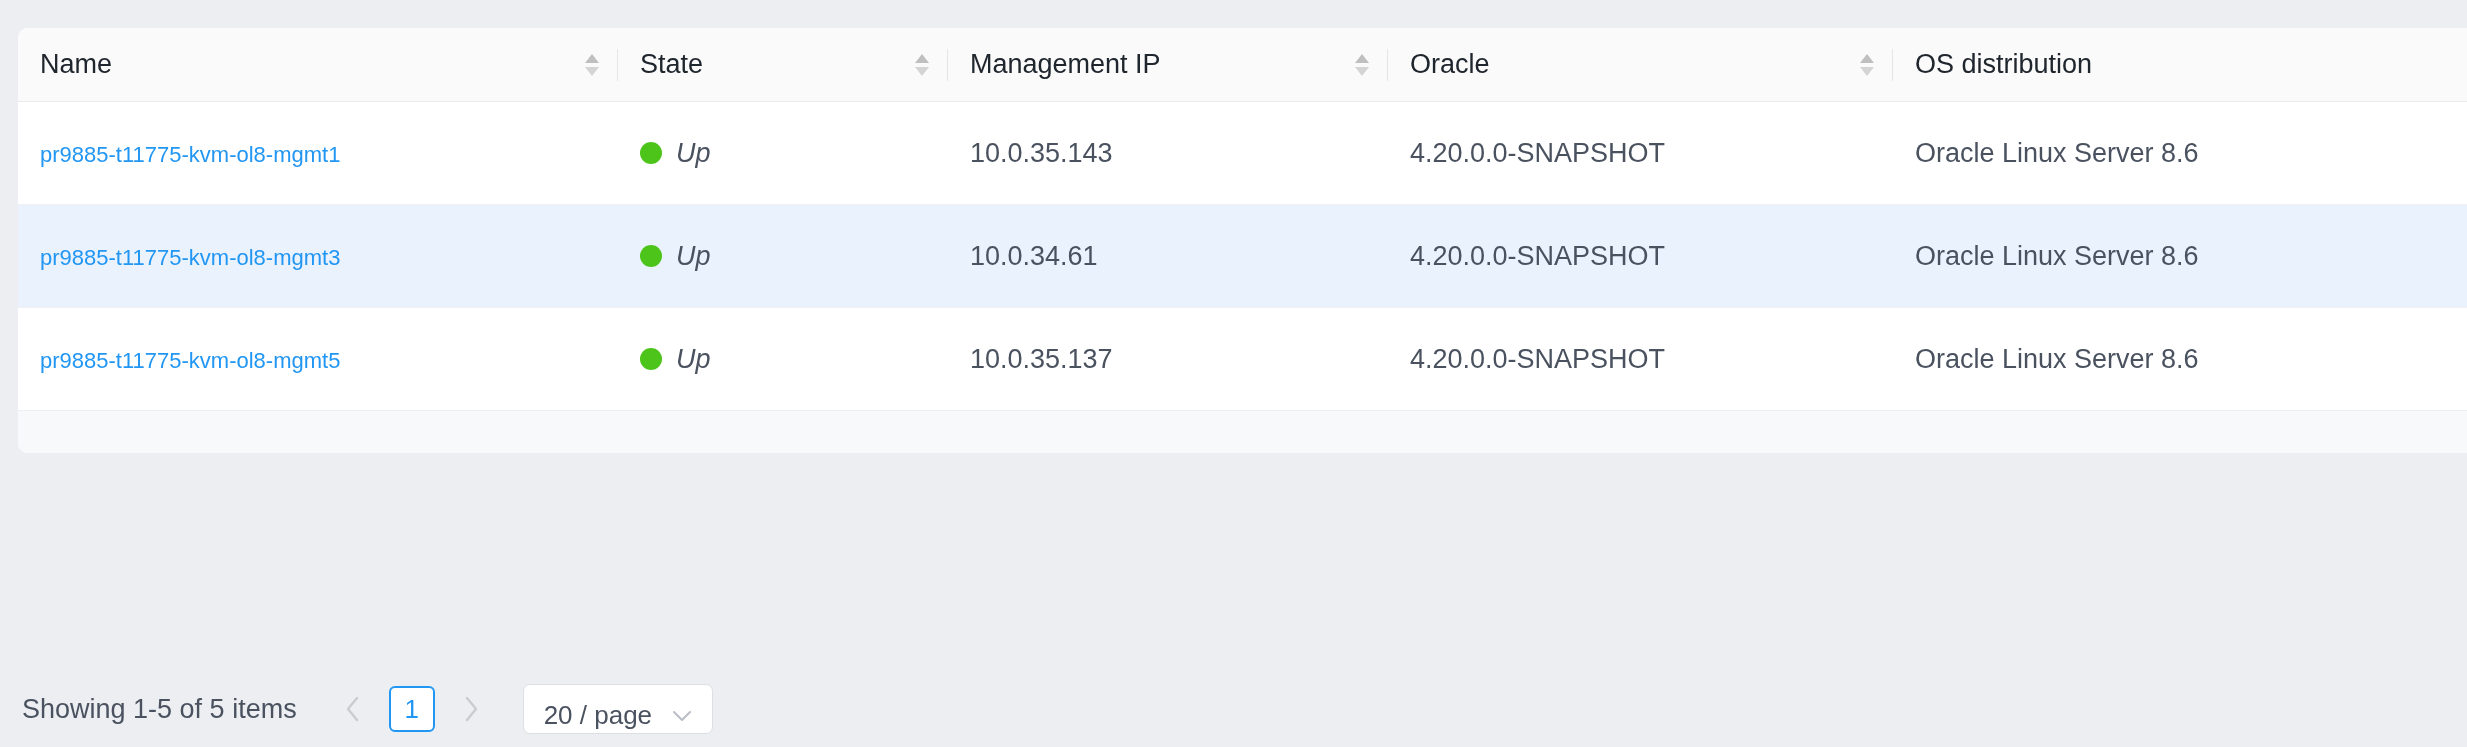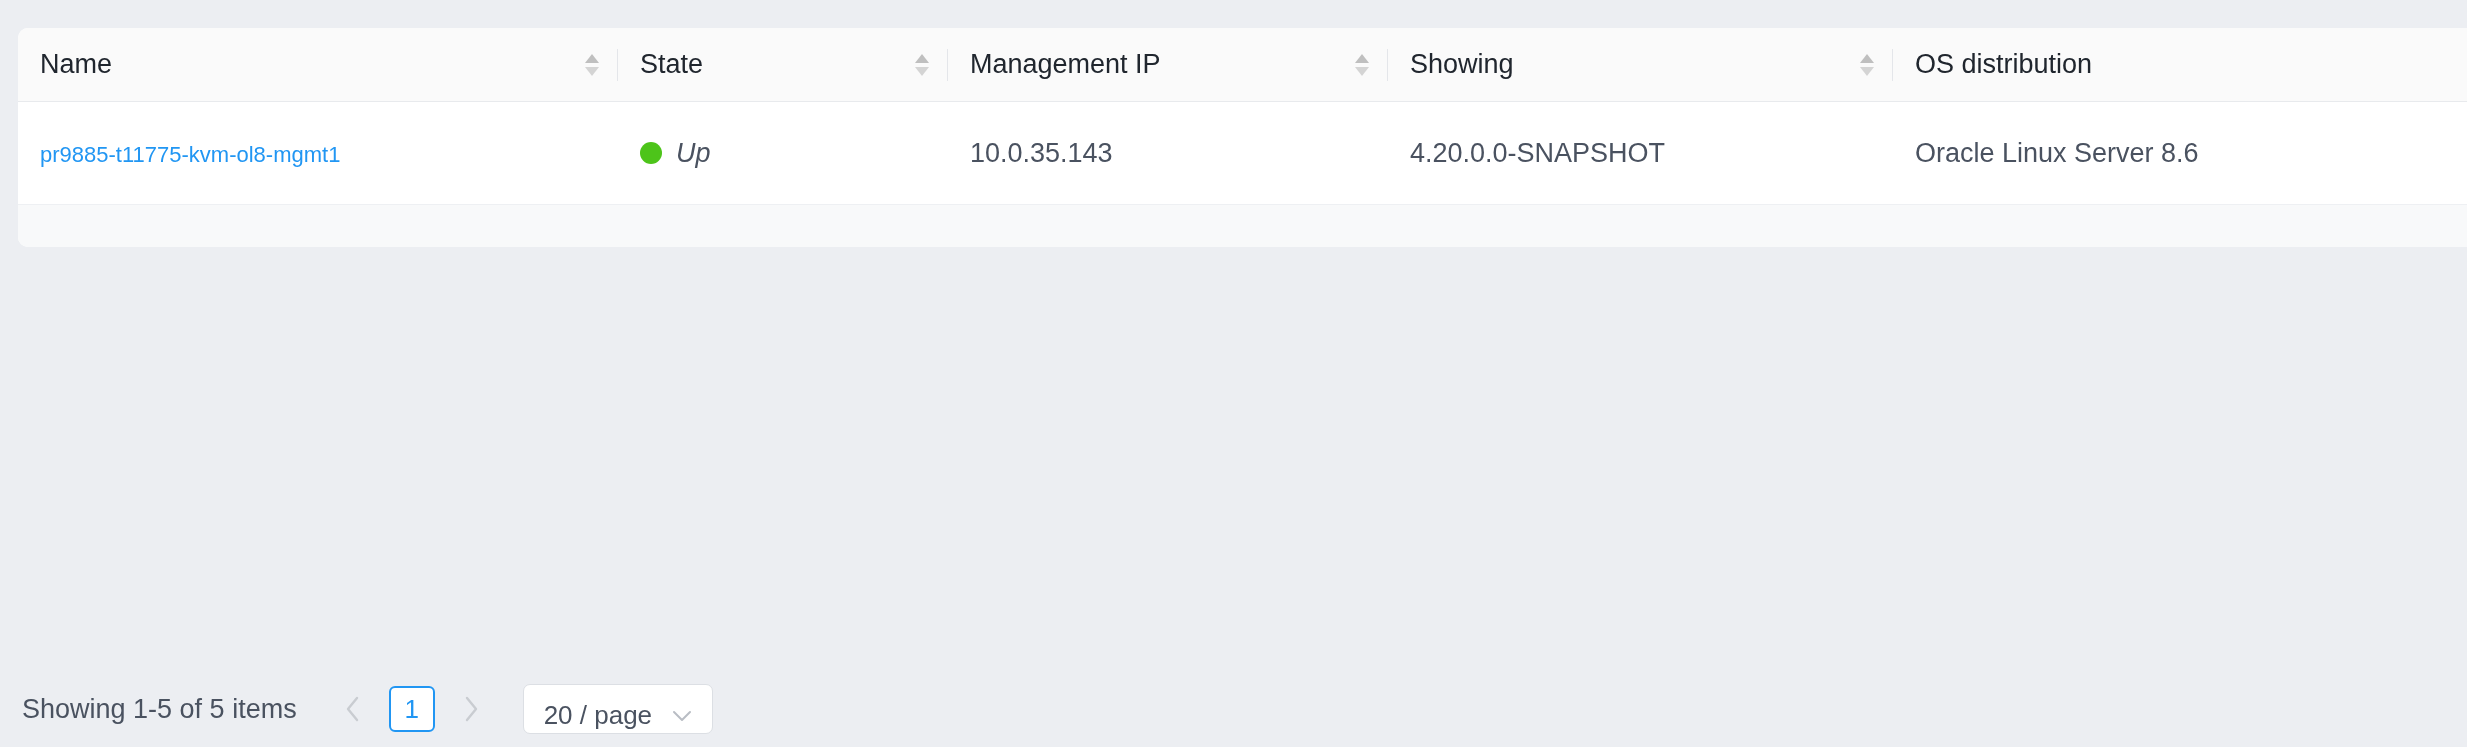--- a/index.html
+++ b/index.html
@@ -235,21 +235,21 @@
               <div class="th-inner">
                 <span class="th-label">Management IP</span>
                 <span class="sorter">
                   <span class="caret up"></span>
                   <span class="caret down"></span>
                 </span>
               </div>
             </th>
             <th class="has-divider">
               <div class="th-inner">
-                <span class="th-label">Showing</span>
+                <span class="th-label">Oracle</span>
                 <span class="sorter">
                   <span class="caret up"></span>
                   <span class="caret down"></span>
                 </span>
               </div>
             </th>
             <th>
               <div class="th-inner">
                 <span class="th-label">OS distribution</span>
               </div>
@@ -262,20 +262,44 @@
             <td>
               <span class="state-wrap">
                 <span class="state-dot" style="background: rgb(77, 196, 26);"></span>
                 <span class="state-text">Up</span>
               </span>
             </td>
             <td><span>10.0.35.143</span></td>
             <td><span>4.20.0.0-SNAPSHOT</span></td>
             <td><span>Oracle Linux Server 8.6</span></td>
           </tr>
+          <tr class="row-hl">
+            <td class="cell-name"><a>pr9885-t11775-kvm-ol8-mgmt3</a></td>
+            <td>
+              <span class="state-wrap">
+                <span class="state-dot" style="background: rgb(77, 196, 26);"></span>
+                <span class="state-text">Up</span>
+              </span>
+            </td>
+            <td><span>10.0.34.61</span></td>
+            <td><span>4.20.0.0-SNAPSHOT</span></td>
+            <td><span>Oracle Linux Server 8.6</span></td>
+          </tr>
+          <tr class="row-white">
+            <td class="cell-name"><a>pr9885-t11775-kvm-ol8-mgmt5</a></td>
+            <td>
+              <span class="state-wrap">
+                <span class="state-dot" style="background: rgb(77, 196, 26);"></span>
+                <span class="state-text">Up</span>
+              </span>
+            </td>
+            <td><span>10.0.35.137</span></td>
+            <td><span>4.20.0.0-SNAPSHOT</span></td>
+            <td><span>Oracle Linux Server 8.6</span></td>
+          </tr>
         </tbody>
     </table>
     <div class="card-tail"></div>
   </div>
 
   <div class="pagination">
     <span class="showing-text">Showing 1-5 of 5 items</span>
 
     <span class="pg-arrow">
       <span>

